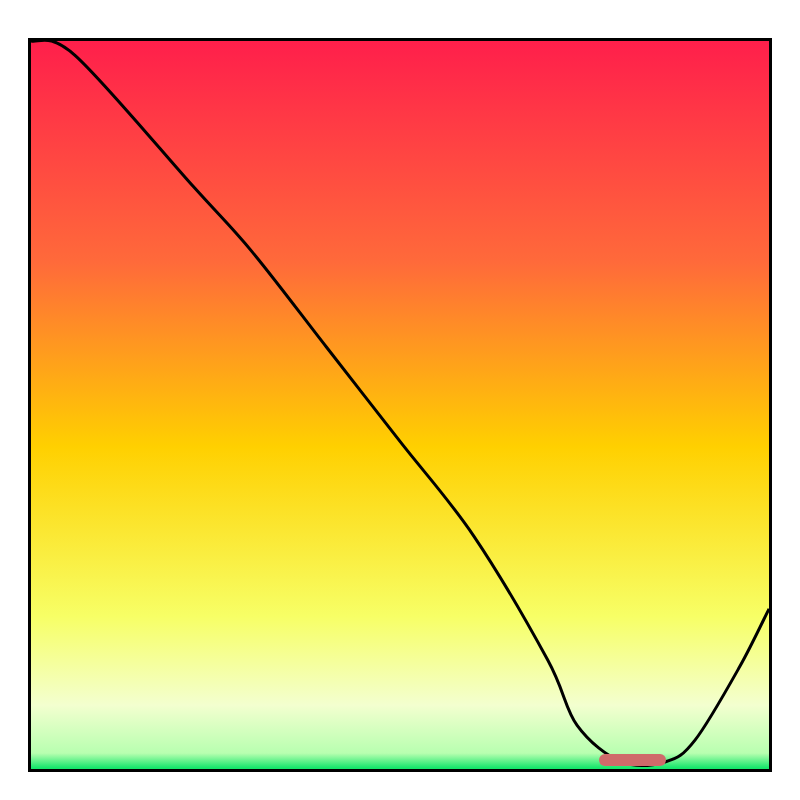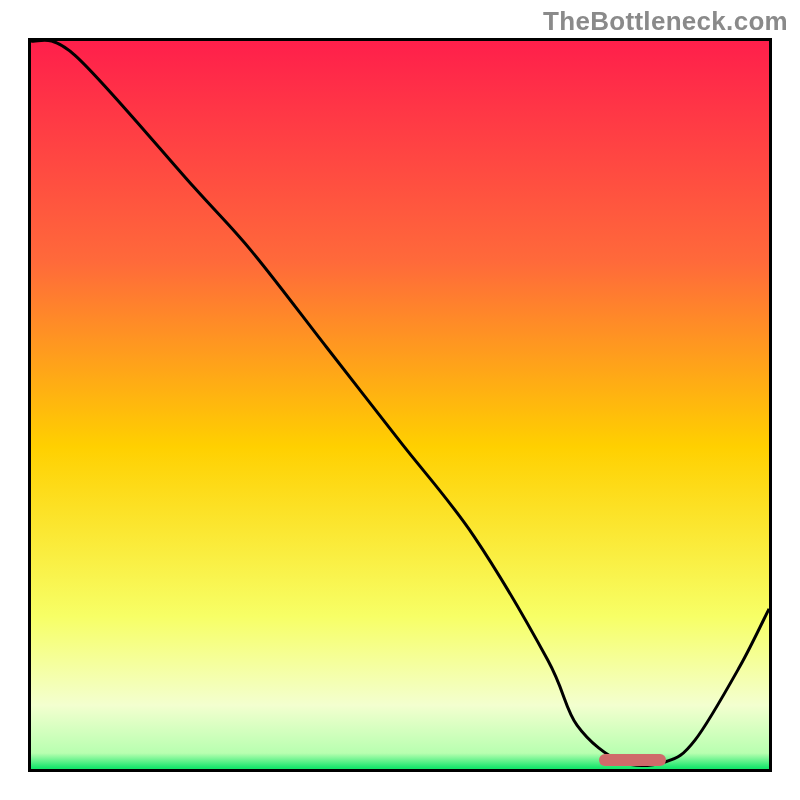--- a/index.html
+++ b/index.html
@@ -51,21 +51,20 @@
     position: absolute;
     background: #cf6a6a;
     border-radius: 999px;
   }
 </style>
 </head>
 <body>
 
 <div class="stage">
 
-  <div class="watermark">TheBottleneck.com</div>
 
   <div class="chart-area">
 
     <svg class="gradient-bg" viewBox="0 0 100 100" preserveAspectRatio="none">
       <defs>
         <linearGradient id="bg-grad" x1="0" y1="0" x2="0" y2="1">
 
         <stop offset="0.00%" stop-color="#ff1f4b"></stop>
             <stop offset="30.00%" stop-color="#ff6a3a"></stop>
             <stop offset="55.00%" stop-color="#ffd000"></stop>

